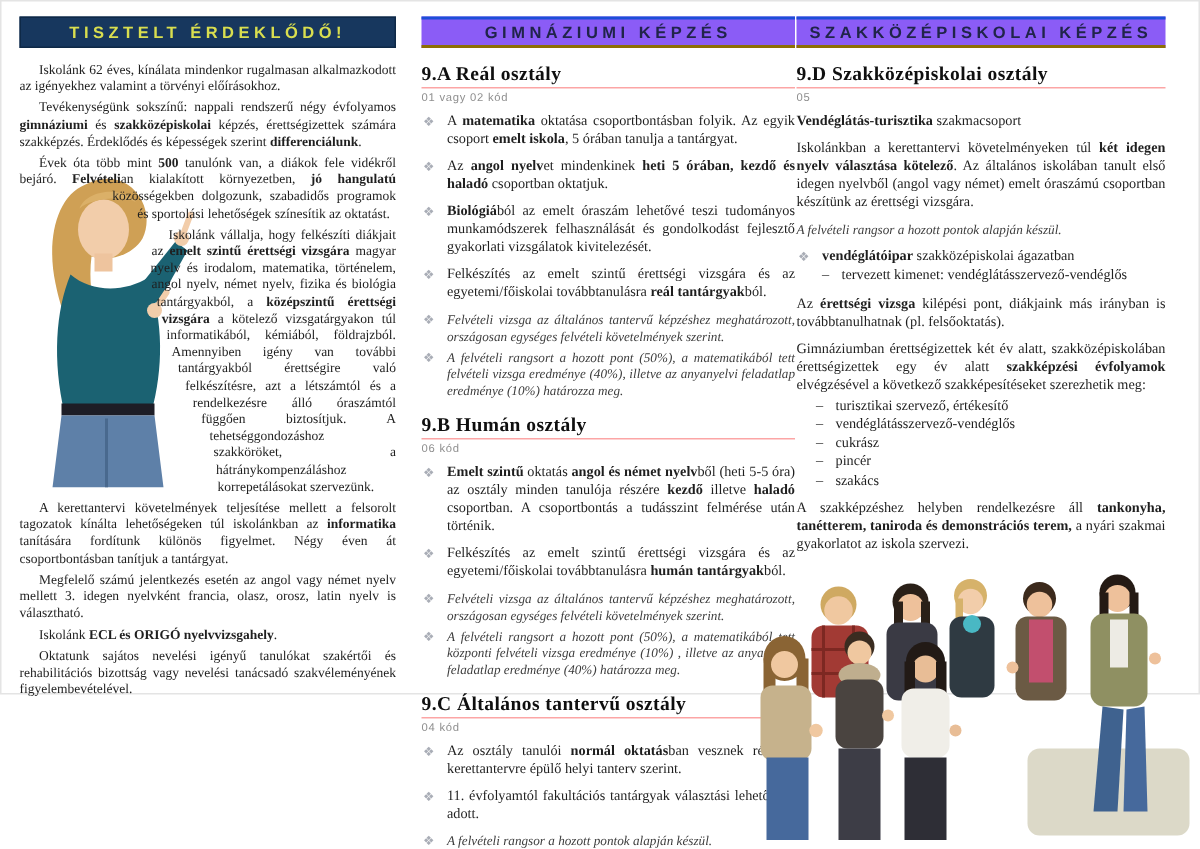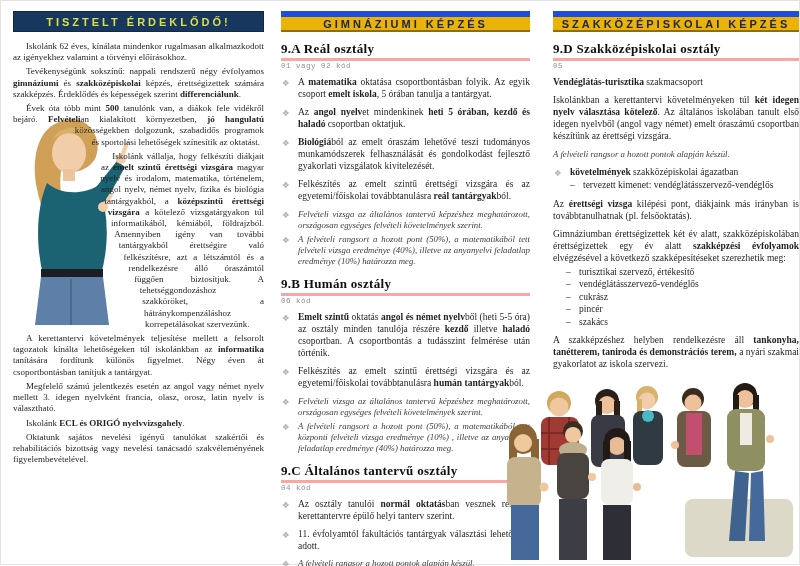--- a/index.html
+++ b/index.html
@@ -1,44 +1,44 @@
 <!DOCTYPE html>
 <html><head>
 <meta charset="utf-8">
 <style>
   * { margin:0; padding:0; box-sizing:border-box; }
   html,body { width:800px; height:566px; }
   body { background:#ffffff; font-family:"Liberation Serif", serif; color:#1f1f1f; overflow:hidden; }
-  .page { position:relative; width:800px; height:565px; background:#ffffff; box-shadow: inset 0 0 0 1px #e4e4e4; }
+  .page { position:relative; width:800px; height:463px; background:#ffffff; box-shadow: inset 0 0 0 1px #e4e4e4; }
 
   .col { position:absolute; top:11px; }
   #col-left  { left:13px;  width:251px; }
   #col-mid   { left:281px; width:249px; }
-  #col-right { left:553px; width:246px; }
+  #col-right { left:531px; width:246px; }
 
   .banner { height:21px; display:flex; align-items:center; justify-content:center;
             font-family:"Liberation Sans", sans-serif; font-weight:700; font-size:11px;
             letter-spacing:3px; margin-bottom:9px; white-space:nowrap; }
   .banner-navy { background:#17375E; color:#D9DE4F; border:1px solid #0E2947; }
-  .banner-gold { background:#eab308; color:#20244A; border-top:6px solid #1d4ed8; border-bottom:2px solid #8D6F05; }
+  .banner-gold { background:#8b5cf6; color:#20244A; border-top:2px solid #1d4ed8; border-bottom:2px solid #8D6F05; }
 
   
   .para { font-size:9px; line-height:11.2px; text-align:justify; text-indent:13px; margin-bottom:3px; }
   .b { font-weight:bold;margin-top:40px; }
 
   .woman-float { float:left; width:132px; height:222px; margin-right:4px;
                  shape-outside: polygon(0px 26px, 50px 26px, 78px 44px, 88px 62px, 86px 86px,
                    94px 112px, 102px 140px, 114px 168px, 128px 196px, 132px 222px, 0px 222px); }
   .woman-float svg { display:block; width:132px; height:222px; }
 
   
-  .sec-title { font-size:13px; font-weight:bold; color:#0f0f0f; border-bottom:3px solid #fca5a5;
+  .sec-title { font-size:13px; font-weight:bold; color:#0f0f0f; border-bottom:1px solid #fca5a5;
                padding-bottom:1px; letter-spacing:0.3px; }
   .sec-title.gap { margin-top:9px; }
-  .sec-code { font-family:Liberation Mono, monospace; font-size:7.5px; color:#8f8f8f;
+  .sec-code { font-family:Liberation Sans, sans-serif; font-size:7.5px; color:#8f8f8f;
               letter-spacing:0.5px; margin:1px 0 6px 0; }
 
   
   .bullet { position:relative; padding-left:17px; font-size:9.5px; line-height:12px;
             text-align:justify; margin-bottom:6px; }
   .bullet .dmd { position:absolute; left:1px; top:0.5px; color:#A9ADB6; font-size:8.5px;
                  font-family:"DejaVu Sans", sans-serif; }
   .bullet.note { font-style:italic; color:#3c3c3c; font-size:8.8px; line-height:11px; margin-bottom:3px; }
   .note-group { margin-top:7px; }
 
@@ -169,21 +169,21 @@
 
     <h2 class="sec-title">9.D Szakközépiskolai osztály</h2>
     <div class="sec-code">05</div>
 
     <p class="plain"><span class="b">Vendéglátás-turisztika</span><span> szakmacsoport</span></p>
     <p class="plain"><span>Iskolánkban a kerettantervi követelményeken túl </span><span class="b">két idegen nyelv választása kötelező</span><span>. Az általános iskolában tanult első idegen nyelvből (angol vagy német) emelt óraszámú csoportban készítünk az érettségi vizsgára.</span></p>
     <p class="plain ital">A felvételi rangsor a hozott pontok alapján készül.</p>
 
     <div class="bullet">
       <span class="dmd">❖</span>
-      <span><span class="b">követelmények</span><span> szakközépiskolai ágazatban</span></span>
+      <span><span class="b">vendéglátóipar</span><span> szakközépiskolai ágazatban</span></span>
       <div class="dash-item" style="padding-left:13px; margin-top:1px;">
         <span class="dash" style="left:0;">–</span>
         <span>tervezett kimenet: vendéglátásszervező-vendéglős</span>
       </div>
     </div>
 
     <p class="plain"><span>Az </span><span class="b">érettségi vizsga</span><span> kilépési pont, diákjaink más irányban is továbbtanulhatnak (pl. felsőoktatás).</span></p>
     <p class="plain" style="margin-bottom:2px;"><span>Gimnáziumban érettségizettek két év alatt, szakközépiskolában érettségizettek egy év alatt </span><span class="b">szakképzési évfolyamok</span><span> elvégzésével a következő szakképesítéseket szerezhetik meg:</span></p>
 
     <div class="dash-group">

